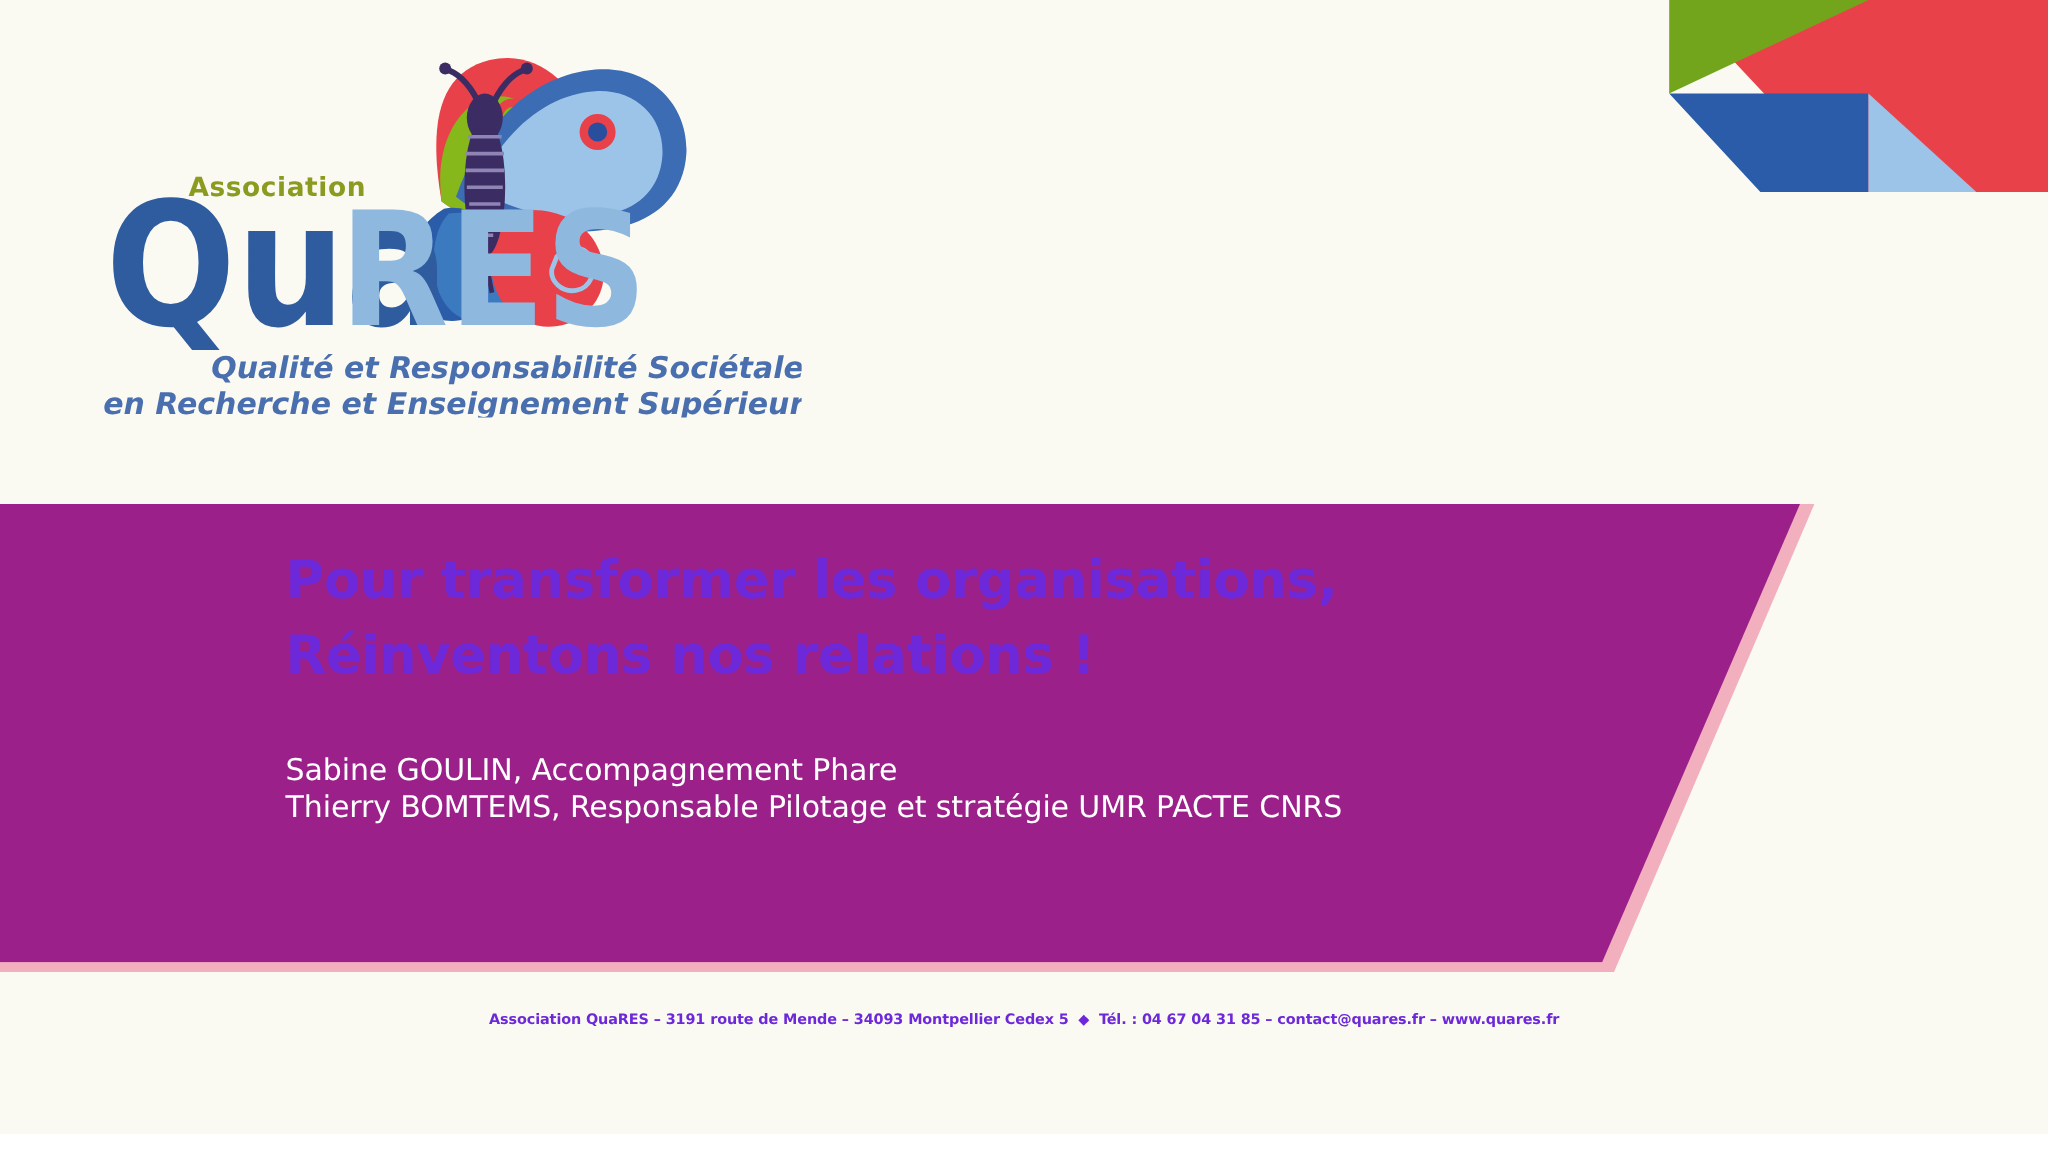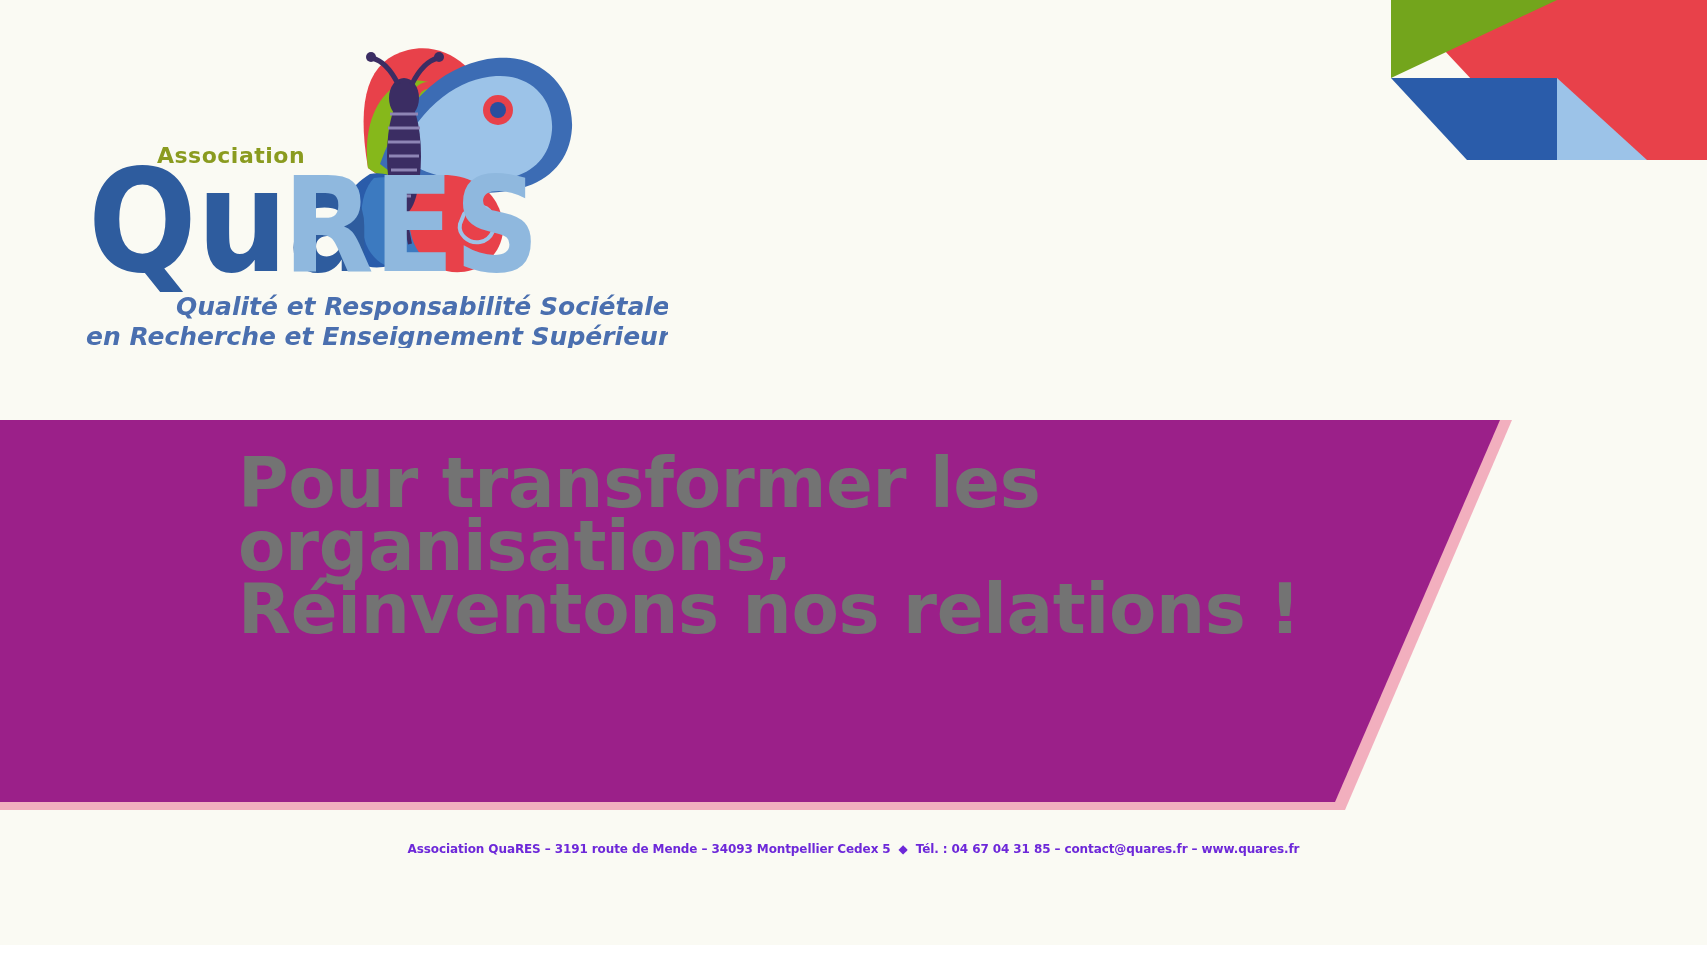--- a/index.html
+++ b/index.html
@@ -65,24 +65,24 @@
     clip-path: polygon(0 0, 1500px 0, 1335px 382px, 0 382px);
   }
 
   .title-block {
     position: absolute;
     left: 238px;
     top: 452px;
     width: 1080px;
   }
   .slide-title {
-    color: #737373;
+    color: #6d28d9;
     font-family: "DejaVu Sans", sans-serif;
     font-weight: bold;
-    font-size: 69px;
+    font-size: 44px;
     line-height: 63px;
     letter-spacing: -0.3px;
     white-space: pre-line;
     margin: 0;
   }
   .author-block {
     position: absolute;
     left: 238px;
     top: 626px;
     width: 1080px;
@@ -180,19 +180,21 @@
 
   <div class="pink-shape"></div>
   <div class="purple-shape"></div>
 
   <div class="title-block">
     <h1 class="slide-title">Pour transformer les organisations,
 Réinventons nos relations !</h1>
   </div>
 
   <div class="author-block">
+    <div class="author-line">Sabine GOULIN, Accompagnement Phare</div>
+    <div class="author-line">Thierry BOMTEMS, Responsable Pilotage et stratégie UMR PACTE CNRS</div>
   </div>
 
   <div class="footer">
     <span>Association QuaRES  – 3191 route de Mende – 34093 Montpellier Cedex 5</span><span class="sep">◆</span><span>Tél. : 04 67 04 31 85 – contact@quares.fr – www.quares.fr</span>
   </div>
 
 </div>
 
 </body></html>

